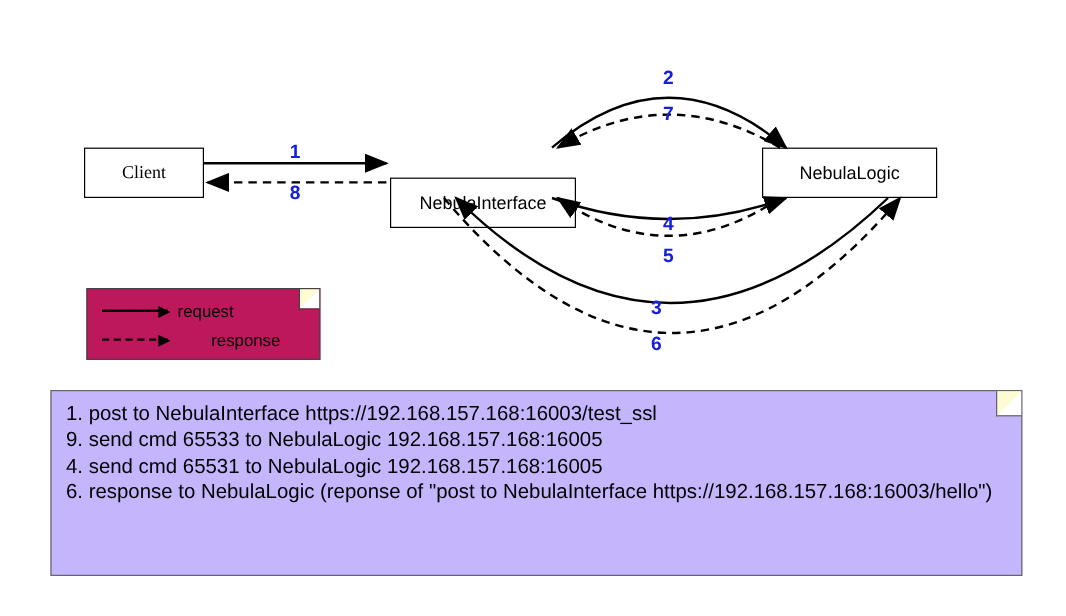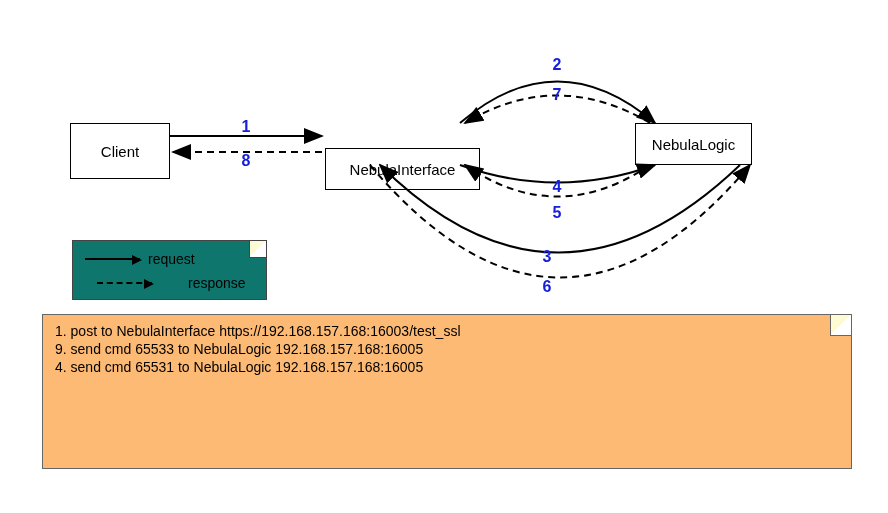--- a/index.html
+++ b/index.html
@@ -21,21 +21,21 @@
     justify-content: center;
     font-size: 15px;
     box-sizing: border-box;
   }
   .legend-box {
     position: absolute;
     left: 72px;
     top: 240px;
     width: 195px;
     height: 60px;
-    background: #0f766e;
+    background: #be185d;
     border: 1px solid #444;
     box-sizing: border-box;
   }
   .legend-fold {
     content: "";
     position: absolute;
     top: 0; right: 0;
     width: 16px; height: 16px;
     background: linear-gradient(135deg, #fdfbd3 0 50%, #fff 50% 100%);
     border-bottom: 1px solid #444;
@@ -62,28 +62,28 @@
     position: absolute;
     right: -2px; top: -5px;
     width: 0; height: 0;
     border-top: 5px solid transparent;
     border-bottom: 5px solid transparent;
     border-left: 10px solid #000;
   }
   .note-box {
     position: absolute;
     left: 42px;
-    top: 314px;
+    top: 325px;
     width: 810px;
     height: 155px;
-    background: #fdba74;
+    background: #c4b5fd;
     border: 1px solid #666;
     padding: 8px 12px;
     box-sizing: border-box;
-    font-size: 14px;
+    font-size: 17px;
     line-height: 1.28;
   }
   .note-fold {
     position: absolute;
     top: 0; right: 0;
     width: 20px; height: 20px;
     background: linear-gradient(135deg, #fdfbd3 0 50%, #fff 50% 100%);
     border-bottom: 1px solid #666;
     border-left: 1px solid #666;
   }
@@ -96,53 +96,54 @@
   .num {
     font-family: "Segoe UI", Arial, sans-serif;
     font-size: 16px;
     font-weight: bold;
     fill: #1520d8;
   }
 </style>
 </head>
 <body>
 
-<div class="node" style="left:70px; top:123px; width:100px; height:56px;">
+<div class="node" style="left:70px; top:123px; width:100px; height:42px;font-family:Liberation Serif, serif;">
   <span>Client</span>
 </div>
 
 <div class="node" style="left:325px; top:123px; width:155px; height:42px;margin-top:25px;">
   <span>NebulaInterface</span>
 </div>
 
-<div class="node" style="left:635px; top:123px; width:117px; height:42px;">
+<div class="node" style="left:635px; top:123px; width:146px; height:42px;">
   <span>NebulaLogic</span>
 </div>
 
 <div class="legend-box">
   <div class="legend-fold"></div>
   <div class="legend-row" style="left:12px; top:10px;">
     <div class="arrow-line-solid">
       <div class="arrow-head"></div>
     </div>
     <span class="legend-text">request</span>
   </div>
-  <div class="legend-row" style="left:24px; top:34px;gap:36px;">
+  <div class="legend-row" style="left:12px; top:34px;gap:36px;">
     <div class="arrow-line-dashed">
       <div class="arrow-head"></div>
     </div>
     <span class="legend-text">response</span>
   </div>
 </div>
 
 <div class="note-box">
   <div class="note-fold"></div>
   <div>1. post to NebulaInterface https://192.168.157.168:16003/test_ssl</div>
   <div>9. send cmd 65533 to  NebulaLogic 192.168.157.168:16005</div>
   <div>4. send cmd 65531 to  NebulaLogic 192.168.157.168:16005</div>
+  <div>6. response to NebulaLogic (reponse of "post to NebulaInterface https://192.168.157.168:16003/hello")</div>
 </div>
 
 <svg class="svg-layer" viewBox="0 0 888 340">
   <defs>
     <marker id="ah" markerWidth="10" markerHeight="8" refX="9" refY="4" orient="auto">
       <path d="M0,0 L10,4 L0,8 Z" fill="#000"></path>
     </marker>
   </defs>
 
   <line x1="170" y1="136" x2="322" y2="136" stroke="#000" stroke-width="2" marker-end="url(#ah)"></line>

